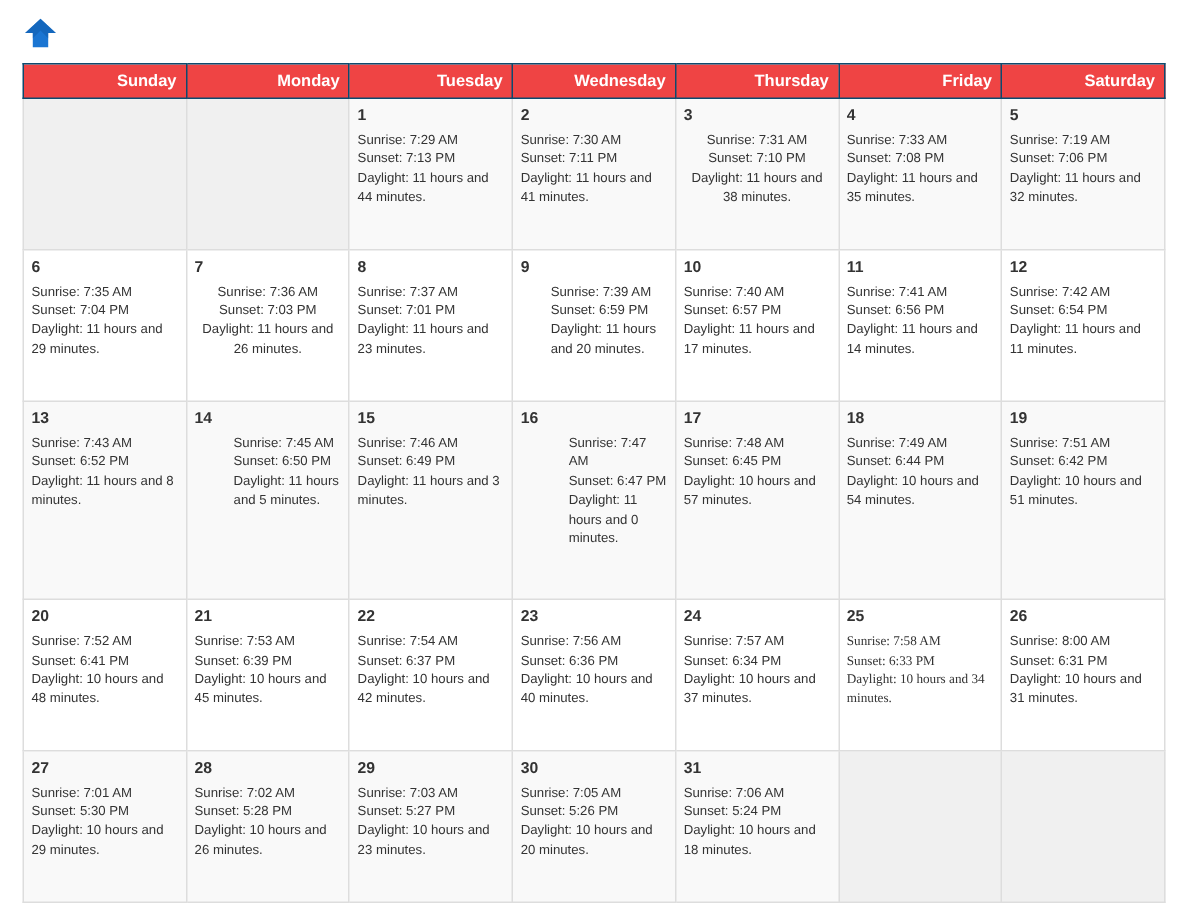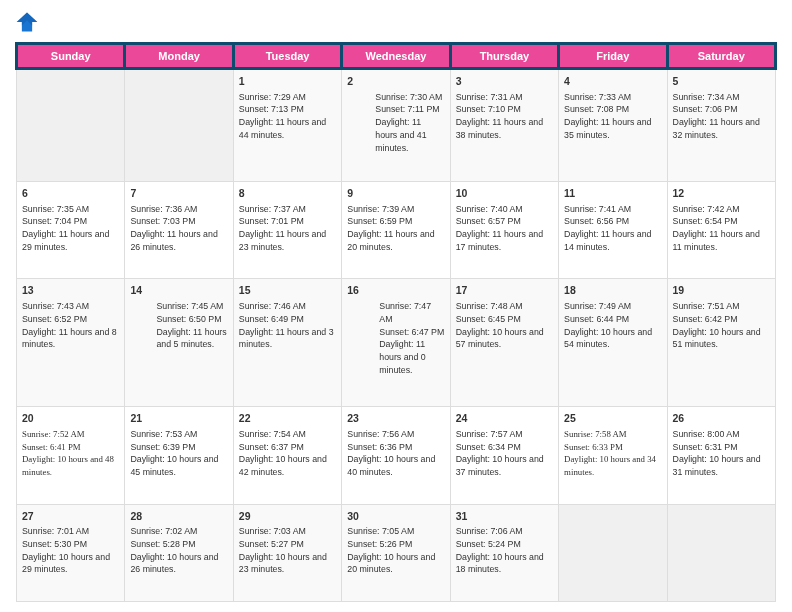--- a/index.html
+++ b/index.html
@@ -54,27 +54,27 @@
       font-size: 15px;
       color: #555;
     }
     .calendar {
       width: 100%;
       border-collapse: collapse;
       flex: 1;
       font-size: 9.5px;
     }
     .calendar thead tr th {
-      background-color: #ec4899;
+      background-color: #ef4444;
       color: #fff;
       padding: 5px 6px;
-      text-align: center;
+      text-align: right;
       font-size: 11px;
       font-weight: 600;
-      border: 3px solid #0c4a6e;
+      border: 1px solid #0c4a6e;
     }
     .calendar tbody tr td {
       border: 1px solid #ddd;
       vertical-align: top;
       padding: 4px 5px;
       width: calc(100% / 7);
       height: 78px;
       background: #fff;
       color: #333;
       line-height: 1.4;
@@ -135,65 +135,65 @@
           <td></td>
           <td></td>
           <td>
             <span class="day-num">1</span>
             <div class="day-info" style="white-space: pre-line;">Sunrise: 7:29 AM
 Sunset: 7:13 PM
 Daylight: 11 hours and 44 minutes.</div>
           </td>
           <td>
             <span class="day-num">2</span>
-            <div class="day-info" style="white-space: pre-line; margin-left: 28px;">Sunrise: 7:30 AM
+            <div class="day-info" style="white-space: pre-line;">Sunrise: 7:30 AM
 Sunset: 7:11 PM
 Daylight: 11 hours and 41 minutes.</div>
           </td>
           <td>
             <span class="day-num">3</span>
-            <div class="day-info" style="white-space: pre-line;">Sunrise: 7:31 AM
+            <div class="day-info" style="white-space: pre-line; text-align: center;">Sunrise: 7:31 AM
 Sunset: 7:10 PM
 Daylight: 11 hours and 38 minutes.</div>
           </td>
           <td>
             <span class="day-num">4</span>
             <div class="day-info" style="white-space: pre-line;">Sunrise: 7:33 AM
 Sunset: 7:08 PM
 Daylight: 11 hours and 35 minutes.</div>
           </td>
           <td>
             <span class="day-num">5</span>
-            <div class="day-info" style="white-space: pre-line;">Sunrise: 7:34 AM
+            <div class="day-info" style="white-space: pre-line;">Sunrise: 7:19 AM
 Sunset: 7:06 PM
 Daylight: 11 hours and 32 minutes.</div>
           </td>
         </tr>
         <tr>
           <td>
             <span class="day-num">6</span>
             <div class="day-info" style="white-space: pre-line;">Sunrise: 7:35 AM
 Sunset: 7:04 PM
 Daylight: 11 hours and 29 minutes.</div>
           </td>
           <td>
             <span class="day-num">7</span>
-            <div class="day-info" style="white-space: pre-line;">Sunrise: 7:36 AM
+            <div class="day-info" style="white-space: pre-line; text-align: center;">Sunrise: 7:36 AM
 Sunset: 7:03 PM
 Daylight: 11 hours and 26 minutes.</div>
           </td>
           <td>
             <span class="day-num">8</span>
             <div class="day-info" style="white-space: pre-line;">Sunrise: 7:37 AM
 Sunset: 7:01 PM
 Daylight: 11 hours and 23 minutes.</div>
           </td>
           <td>
             <span class="day-num">9</span>
-            <div class="day-info" style="white-space: pre-line;">Sunrise: 7:39 AM
+            <div class="day-info" style="white-space: pre-line; margin-left: 20px;">Sunrise: 7:39 AM
 Sunset: 6:59 PM
 Daylight: 11 hours and 20 minutes.</div>
           </td>
           <td>
             <span class="day-num">10</span>
             <div class="day-info" style="white-space: pre-line;">Sunrise: 7:40 AM
 Sunset: 6:57 PM
 Daylight: 11 hours and 17 minutes.</div>
           </td>
           <td>
@@ -249,21 +249,21 @@
           <td>
             <span class="day-num">19</span>
             <div class="day-info" style="white-space: pre-line;">Sunrise: 7:51 AM
 Sunset: 6:42 PM
 Daylight: 10 hours and 51 minutes.</div>
           </td>
         </tr>
         <tr>
           <td>
             <span class="day-num">20</span>
-            <div class="day-info" style="white-space: pre-line; font-family: Liberation Serif, serif;">Sunrise: 7:52 AM
+            <div class="day-info" style="white-space: pre-line;">Sunrise: 7:52 AM
 Sunset: 6:41 PM
 Daylight: 10 hours and 48 minutes.</div>
           </td>
           <td>
             <span class="day-num">21</span>
             <div class="day-info" style="white-space: pre-line;">Sunrise: 7:53 AM
 Sunset: 6:39 PM
 Daylight: 10 hours and 45 minutes.</div>
           </td>
           <td>

